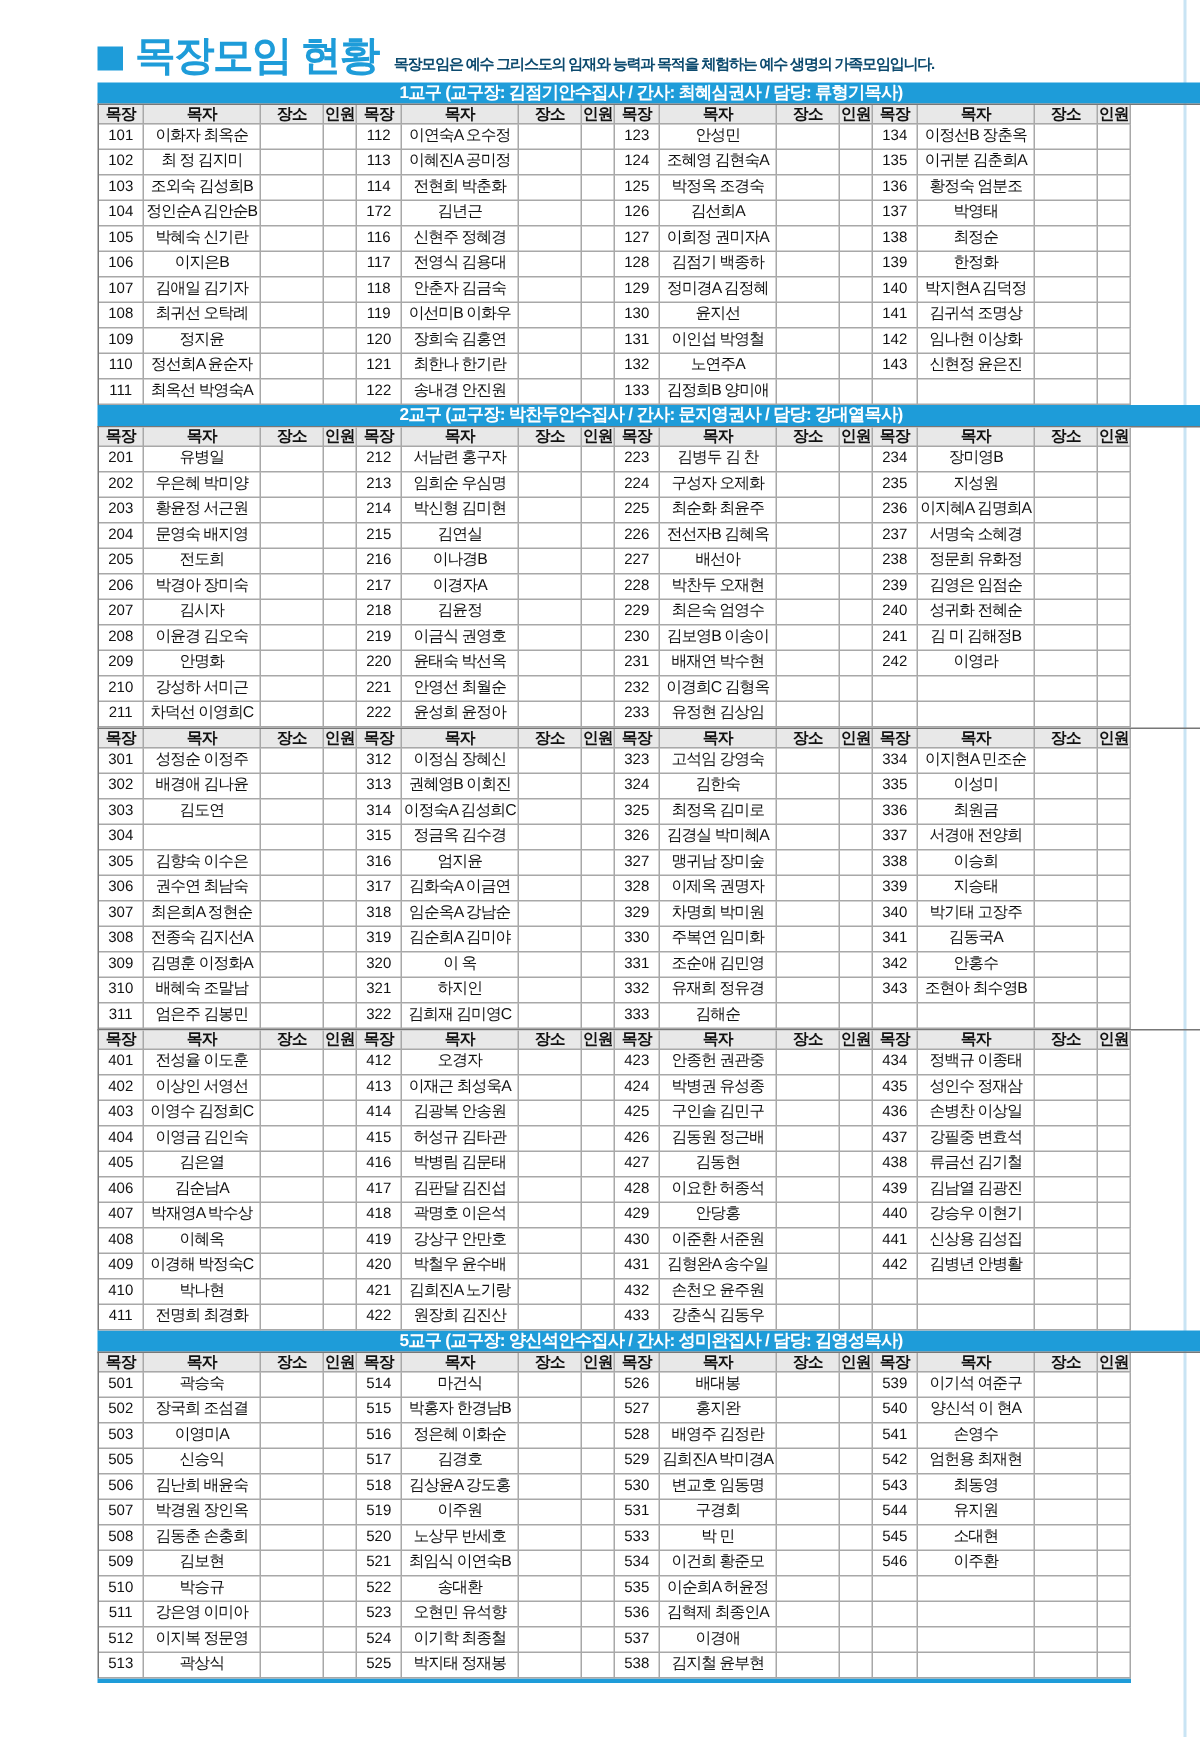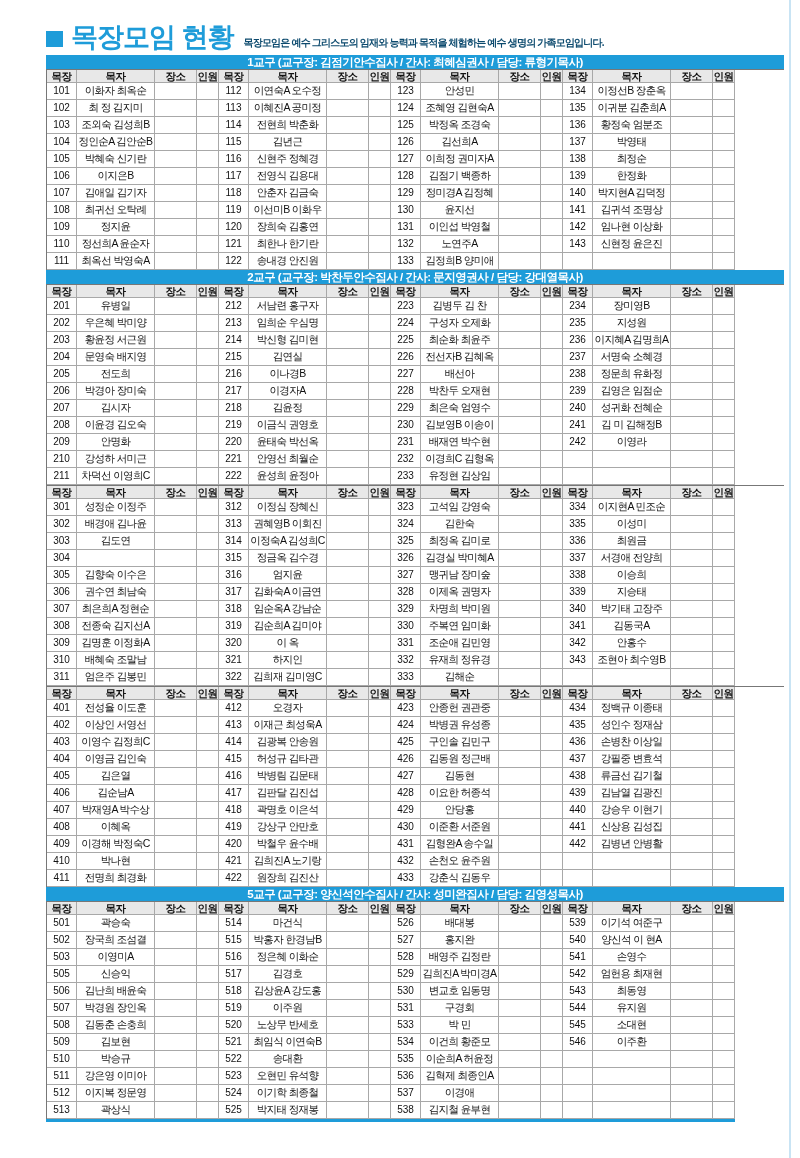--- a/index.html
+++ b/index.html
@@ -7,21 +7,21 @@
     --headbg:#E8E8E8;
     --line:#A8A8A8;
     --outer:#777777;
     --edge:#C9E4F4;
   }
   *{margin:0;padding:0;}
   html,body{background:#ffffff;}
   body{font-family:"Liberation Sans","DejaVu Sans",sans-serif;}
   .page{position:relative;width:800px;height:1158px;background:#ffffff;overflow:hidden;}
   .edge-line{position:absolute;top:0;right:9px;width:2px;height:1158px;background:var(--edge);}
-  .content{position:absolute;left:46px;top:14px;width:689px;}
+  .content{position:absolute;left:65px;top:14px;width:689px;}
   .title-row{display:flex;align-items:flex-end;height:38px;margin-bottom:3px;}
   .sq{width:17px;height:16px;background:var(--accent);margin-bottom:5px;flex:0 0 auto;}
   .big-title{color:var(--accent);font-size:27px;font-weight:bold;letter-spacing:-1px;margin-left:8px;line-height:1;white-space:nowrap;margin-bottom:1px;}
   .subtitle{font-size:10px;font-weight:bold;color:#0c4a6e;letter-spacing:-0.8px;margin-left:10px;white-space:nowrap;margin-bottom:2px;margin-top:12px;}
   section{width:738px;}
   .section-bar{box-sizing:border-box;height:14px;background:var(--accent);color:#ffffff;font-size:11.5px;font-weight:bold;text-align:center;line-height:14px;letter-spacing:-0.5px;white-space:nowrap;overflow:hidden;}
   .grid{display:grid;grid-template-columns:repeat(4, 30px 78px 42px 22px);border-left:1px solid var(--outer);border-top:1px solid var(--outer);box-sizing:border-box;}
   .cell{box-sizing:border-box;border-right:1px solid var(--line);border-bottom:1px solid var(--line);height:17px;line-height:15px;font-size:10.5px;color:#111;text-align:center;white-space:nowrap;overflow:hidden;letter-spacing:-0.6px;}
   .cell.head{height:13px;line-height:12px;background:var(--headbg);font-weight:bold;font-size:10.5px;letter-spacing:-0.5px;}
   .cell.no{font-size:10px;letter-spacing:0;}
@@ -103,21 +103,21 @@
             <div class="cell"></div>
             <div class="cell"></div>
             <div class="cell no">136</div>
             <div class="cell">황정숙 엄분조</div>
             <div class="cell"></div>
             <div class="cell"></div>
             <div class="cell no">104</div>
             <div class="cell">정인순A 김안순B</div>
             <div class="cell"></div>
             <div class="cell"></div>
-            <div class="cell no">115</div>
+            <div class="cell no">172</div>
             <div class="cell">김년근</div>
             <div class="cell"></div>
             <div class="cell"></div>
             <div class="cell no">126</div>
             <div class="cell">김선희A</div>
             <div class="cell"></div>
             <div class="cell"></div>
             <div class="cell no">137</div>
             <div class="cell">박영태</div>
             <div class="cell"></div>

